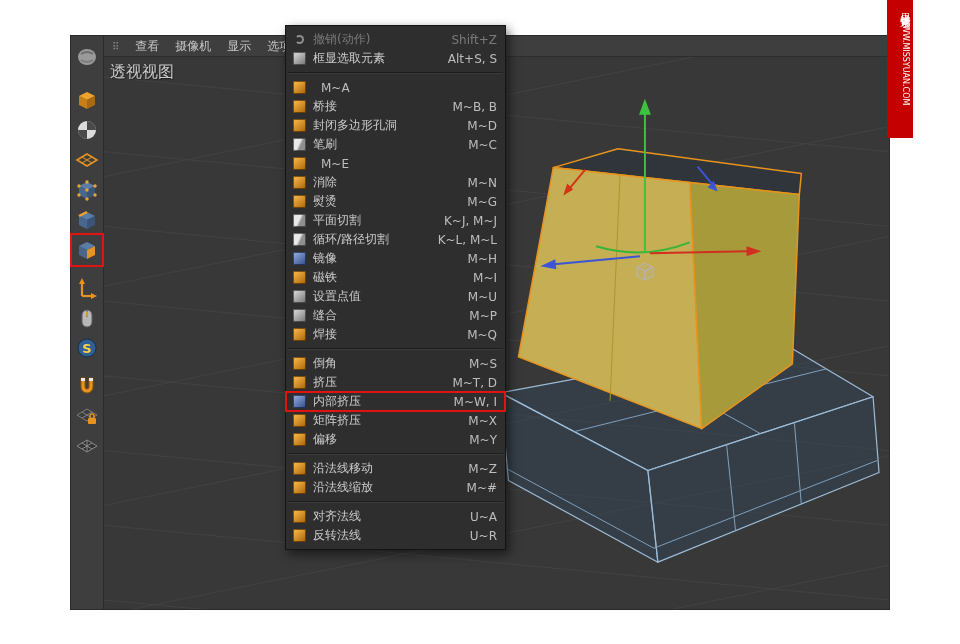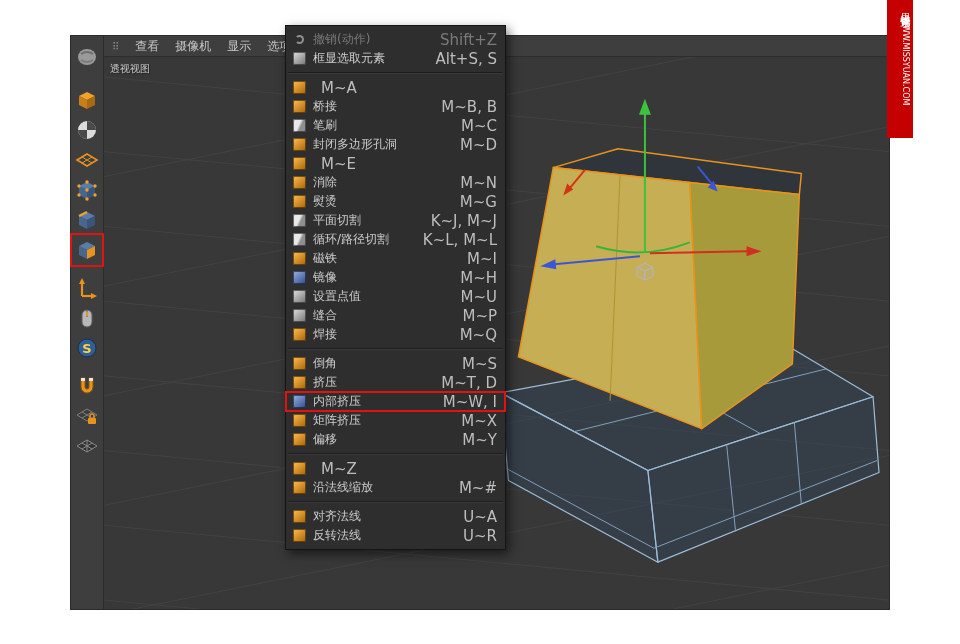--- a/index.html
+++ b/index.html
@@ -20,37 +20,37 @@
   .tool-red{outline:2px solid #e01212;outline-offset:1px;}
 
   
   .vp-col{flex:1;display:flex;flex-direction:column;position:relative;min-width:0;}
   .vp-menubar{height:20px;background:#3e3e3e;border-bottom:1px solid #2d2d2d;display:flex;
               align-items:center;gap:16px;padding:0 8px;color:#c6c6c6;font-size:12px;white-space:nowrap;}
   .drag-handle::before{content:"⠿";color:#8a8a8a;font-size:10px;}
   .vp-menu-item{cursor:default;}
   .viewport{flex:1;position:relative;background:#383838;overflow:hidden;}
   .scene{position:absolute;left:0;top:0;width:100%;height:100%;}
-  .view-label{position:absolute;left:6px;top:5px;color:#c9c9c9;font-size:10px;text-shadow:1px 1px 1px #1e1e1e;}
+  .view-label{position:absolute;left:6px;top:5px;color:#c9c9c9;font-size:16px;text-shadow:1px 1px 1px #1e1e1e;}
 
   
   .ctx-menu{position:absolute;left:285px;top:25px;width:221px;background:#2e2e2e;
             border:1px solid #141414;box-shadow:3px 4px 10px rgba(0,0,0,.55);
             padding:4px 0;z-index:10;box-sizing:border-box;}
   .mrow{display:flex;align-items:center;height:19px;padding:0 8px 0 7px;font-size:12px;
         color:#cccccc;cursor:default;}
   .mi{width:13px;height:13px;flex:0 0 13px;margin-right:7px;border-radius:2px;box-sizing:border-box;}
   .mi-o{background:linear-gradient(140deg,#f4b044 15%,#b06c0e 90%);box-shadow:inset 0 0 0 1px rgba(60,35,0,.65);}
   .mi-b{background:linear-gradient(140deg,#8aa4d8 15%,#3a5490 90%);box-shadow:inset 0 0 0 1px rgba(15,25,60,.65);}
   .mi-g{background:linear-gradient(140deg,#cfcfcf 15%,#7e7e7e 90%);box-shadow:inset 0 0 0 1px rgba(40,40,40,.65);}
   .mi-k{background:linear-gradient(115deg,#e9e9e9 45%,#8f8f8f 60%);box-shadow:inset 0 0 0 1px rgba(40,40,40,.65);}
   .mi-undo{width:9px;height:9px;flex:0 0 9px;margin:0 9px 0 2px;border-radius:50%;background:none;
            border:2px solid #909090;border-left-color:transparent;}
   .mlabel{flex:1;white-space:nowrap;overflow:hidden;}
-  .mkey{color:#bdbdbd;font-size:15px;margin-left:8px;white-space:nowrap;}
+  .mkey{color:#bdbdbd;font-size:12px;margin-left:8px;white-space:nowrap;}
   .disabled .mlabel,.disabled .mkey{color:#7a7a7a;}
   .msep{height:1px;background:#1d1d1d;border-bottom:1px solid #3a3a3a;margin:4px 2px;}
   .red-box{outline:2px solid #e01212;outline-offset:-1px;align-items:center;}
 
   
   .banner{position:absolute;left:887px;top:0;width:26px;height:138px;background:#c40000;color:#ffffff;
           writing-mode:vertical-rl;text-orientation:mixed;padding:5px 2px;box-sizing:border-box;
           line-height:12px;letter-spacing:1px;}
   .banner .site-name{font-size:10px;}
   .banner .site-url{font-size:8px;letter-spacing:0;}
@@ -265,31 +265,31 @@
   <div class="mrow">
     <span class="mi mi-o"></span>
     <span class="mkey">M~A</span>
   </div>
   <div class="mrow">
     <span class="mi mi-o"></span>
     <span class="mlabel">桥接</span>
     <span class="mkey">M~B, B</span>
   </div>
   <div class="mrow">
+    <span class="mi mi-o"></span>
+    <span class="mlabel">封闭多边形孔洞</span>
+    <span class="mkey">M~D</span>
+  </div>
+  <div class="mrow">
     <span class="mi mi-k"></span>
     <span class="mlabel">笔刷</span>
     <span class="mkey">M~C</span>
   </div>
   <div class="mrow">
     <span class="mi mi-o"></span>
-    <span class="mlabel">封闭多边形孔洞</span>
-    <span class="mkey">M~D</span>
-  </div>
-  <div class="mrow">
-    <span class="mi mi-o"></span>
     <span class="mkey">M~E</span>
   </div>
   <div class="mrow">
     <span class="mi mi-o"></span>
     <span class="mlabel">消除</span>
     <span class="mkey">M~N</span>
   </div>
   <div class="mrow">
     <span class="mi mi-o"></span>
     <span class="mlabel">熨烫</span>
@@ -299,28 +299,28 @@
     <span class="mi mi-k"></span>
     <span class="mlabel">平面切割</span>
     <span class="mkey">K~J, M~J</span>
   </div>
   <div class="mrow">
     <span class="mi mi-k"></span>
     <span class="mlabel">循环/路径切割</span>
     <span class="mkey">K~L, M~L</span>
   </div>
   <div class="mrow">
-    <span class="mi mi-o"></span>
-    <span class="mlabel">磁铁</span>
-    <span class="mkey">M~I</span>
-  </div>
-  <div class="mrow">
     <span class="mi mi-b"></span>
     <span class="mlabel">镜像</span>
     <span class="mkey">M~H</span>
+  </div>
+  <div class="mrow">
+    <span class="mi mi-o"></span>
+    <span class="mlabel">磁铁</span>
+    <span class="mkey">M~I</span>
   </div>
   <div class="mrow">
     <span class="mi mi-g"></span>
     <span class="mlabel">设置点值</span>
     <span class="mkey">M~U</span>
   </div>
   <div class="mrow">
     <span class="mi mi-g"></span>
     <span class="mlabel">缝合</span>
     <span class="mkey">M~P</span>
@@ -352,20 +352,21 @@
     <span class="mkey">M~X</span>
   </div>
   <div class="mrow">
     <span class="mi mi-o"></span>
     <span class="mlabel">偏移</span>
     <span class="mkey">M~Y</span>
   </div>
   <div class="msep"></div>
   <div class="mrow">
     <span class="mi mi-o"></span>
+    <span class="mlabel">沿法线移动</span>
     <span class="mkey">M~Z</span>
   </div>
   <div class="mrow">
     <span class="mi mi-o"></span>
     <span class="mlabel">沿法线缩放</span>
     <span class="mkey">M~#</span>
   </div>
   <div class="msep"></div>
   <div class="mrow">
     <span class="mi mi-o"></span>

